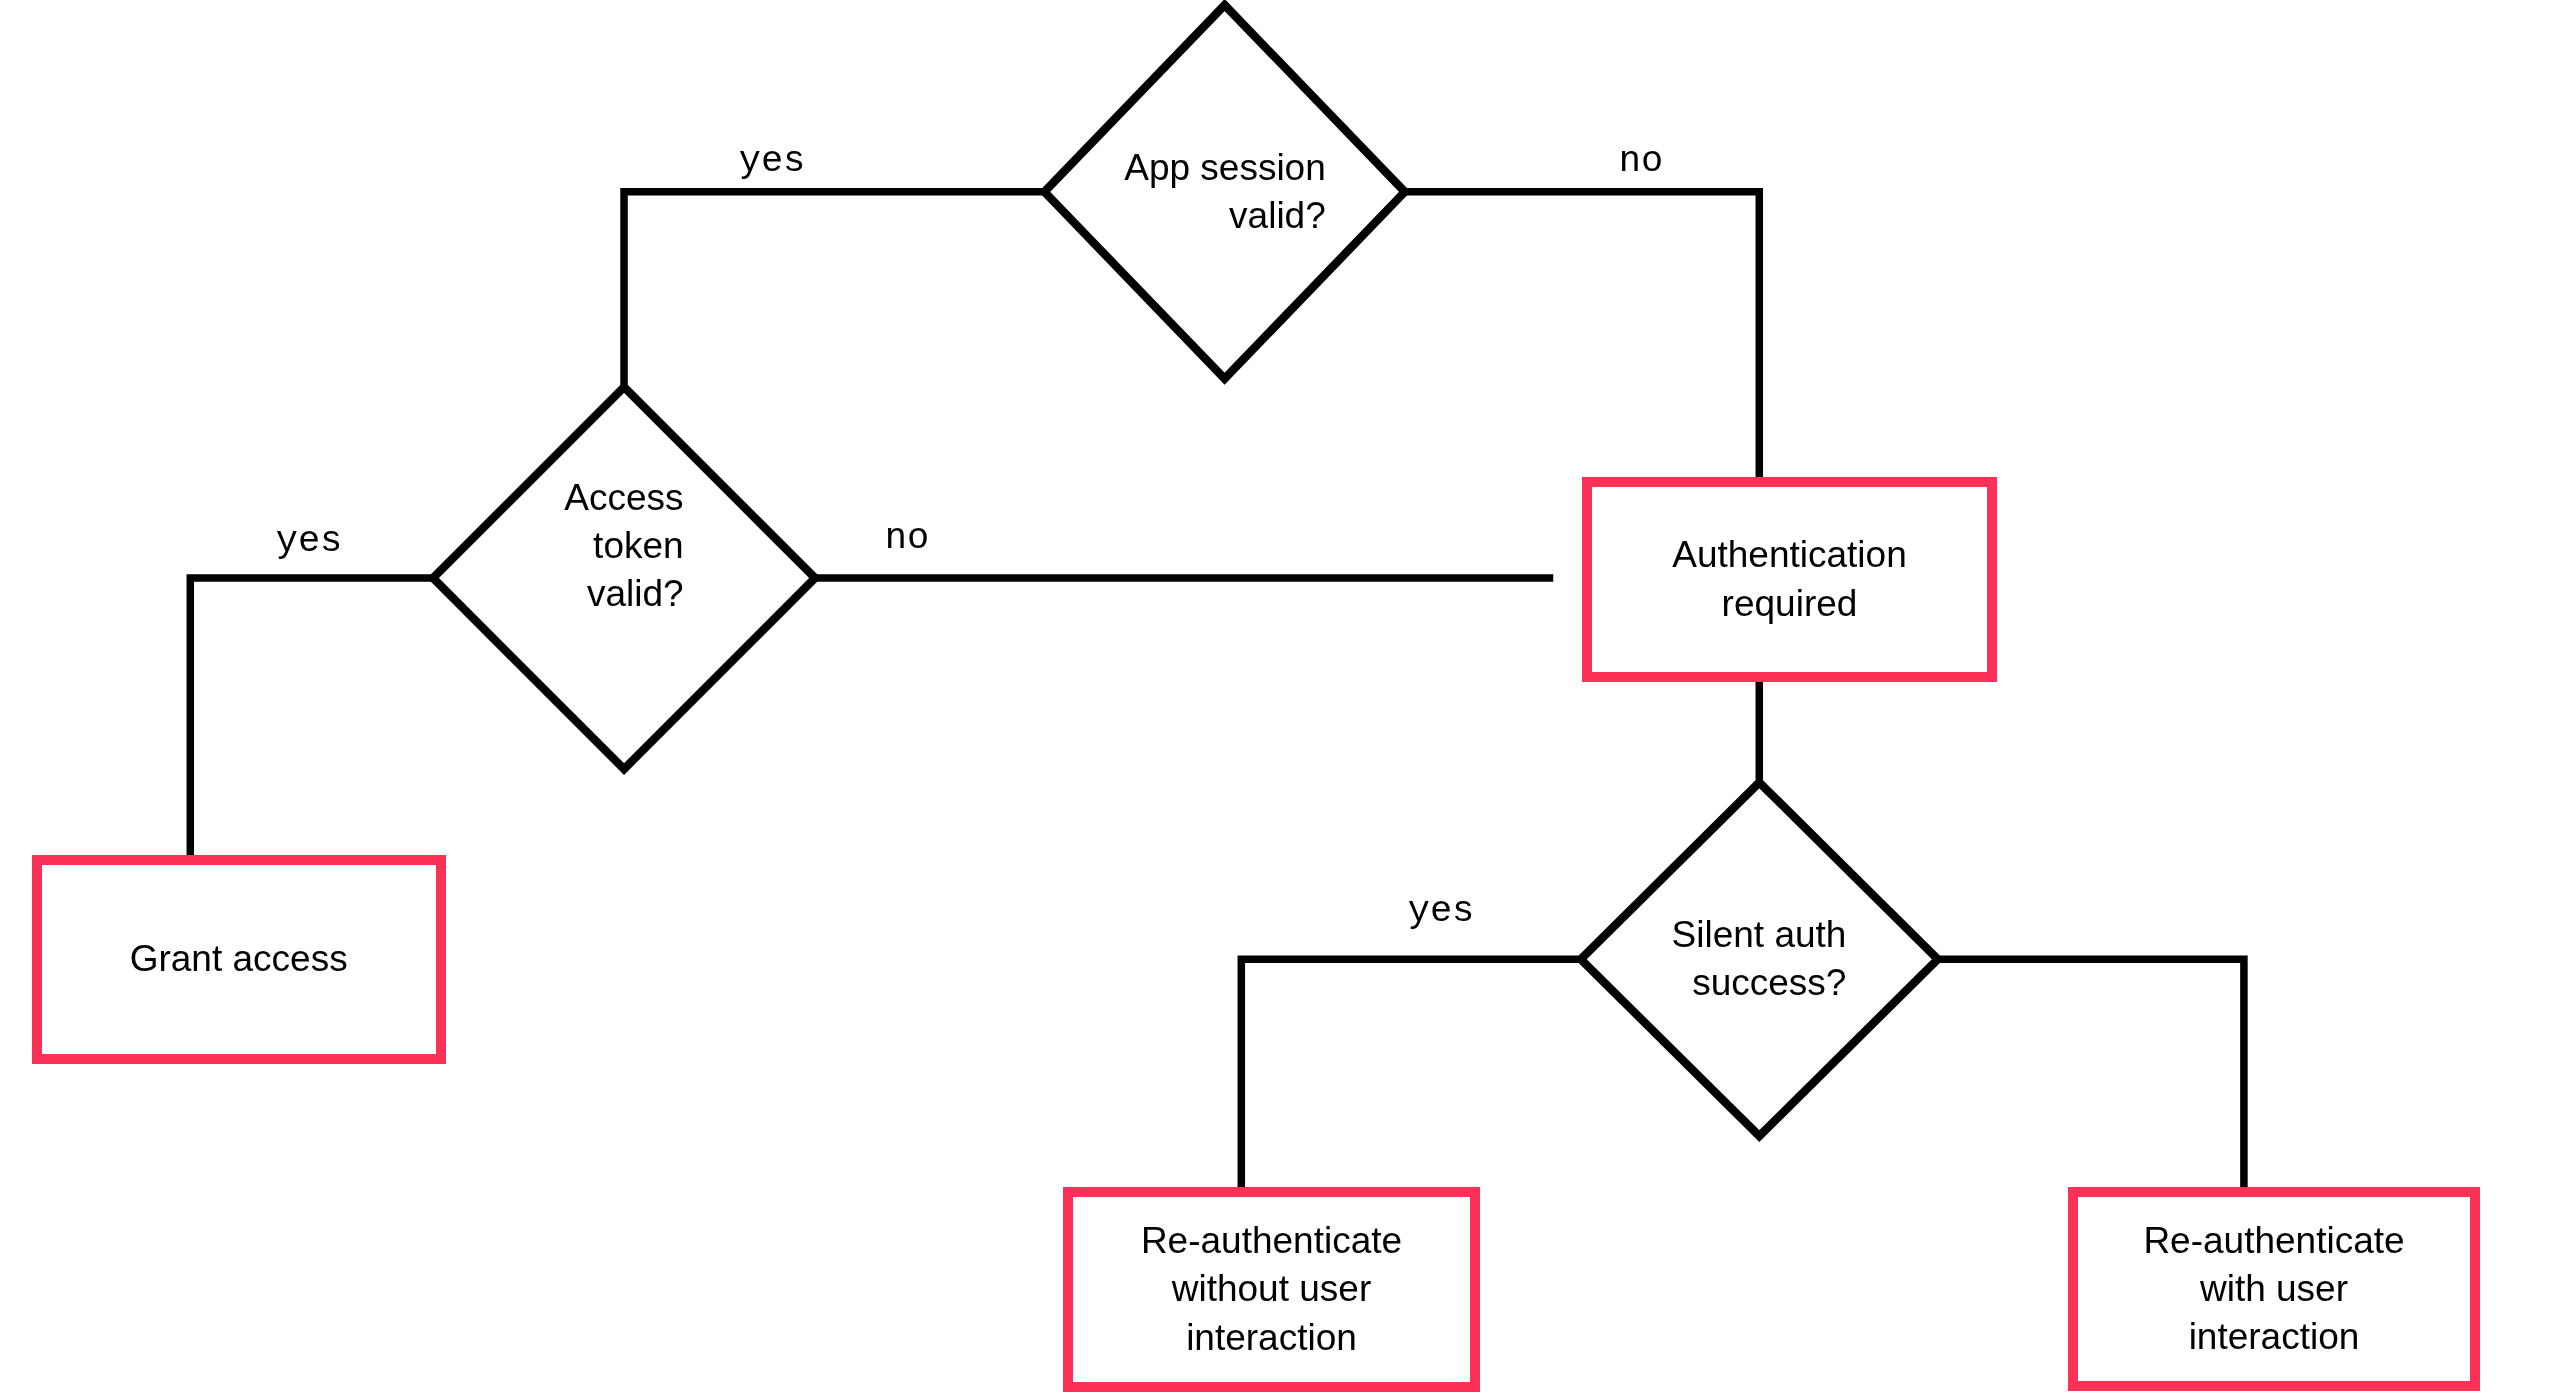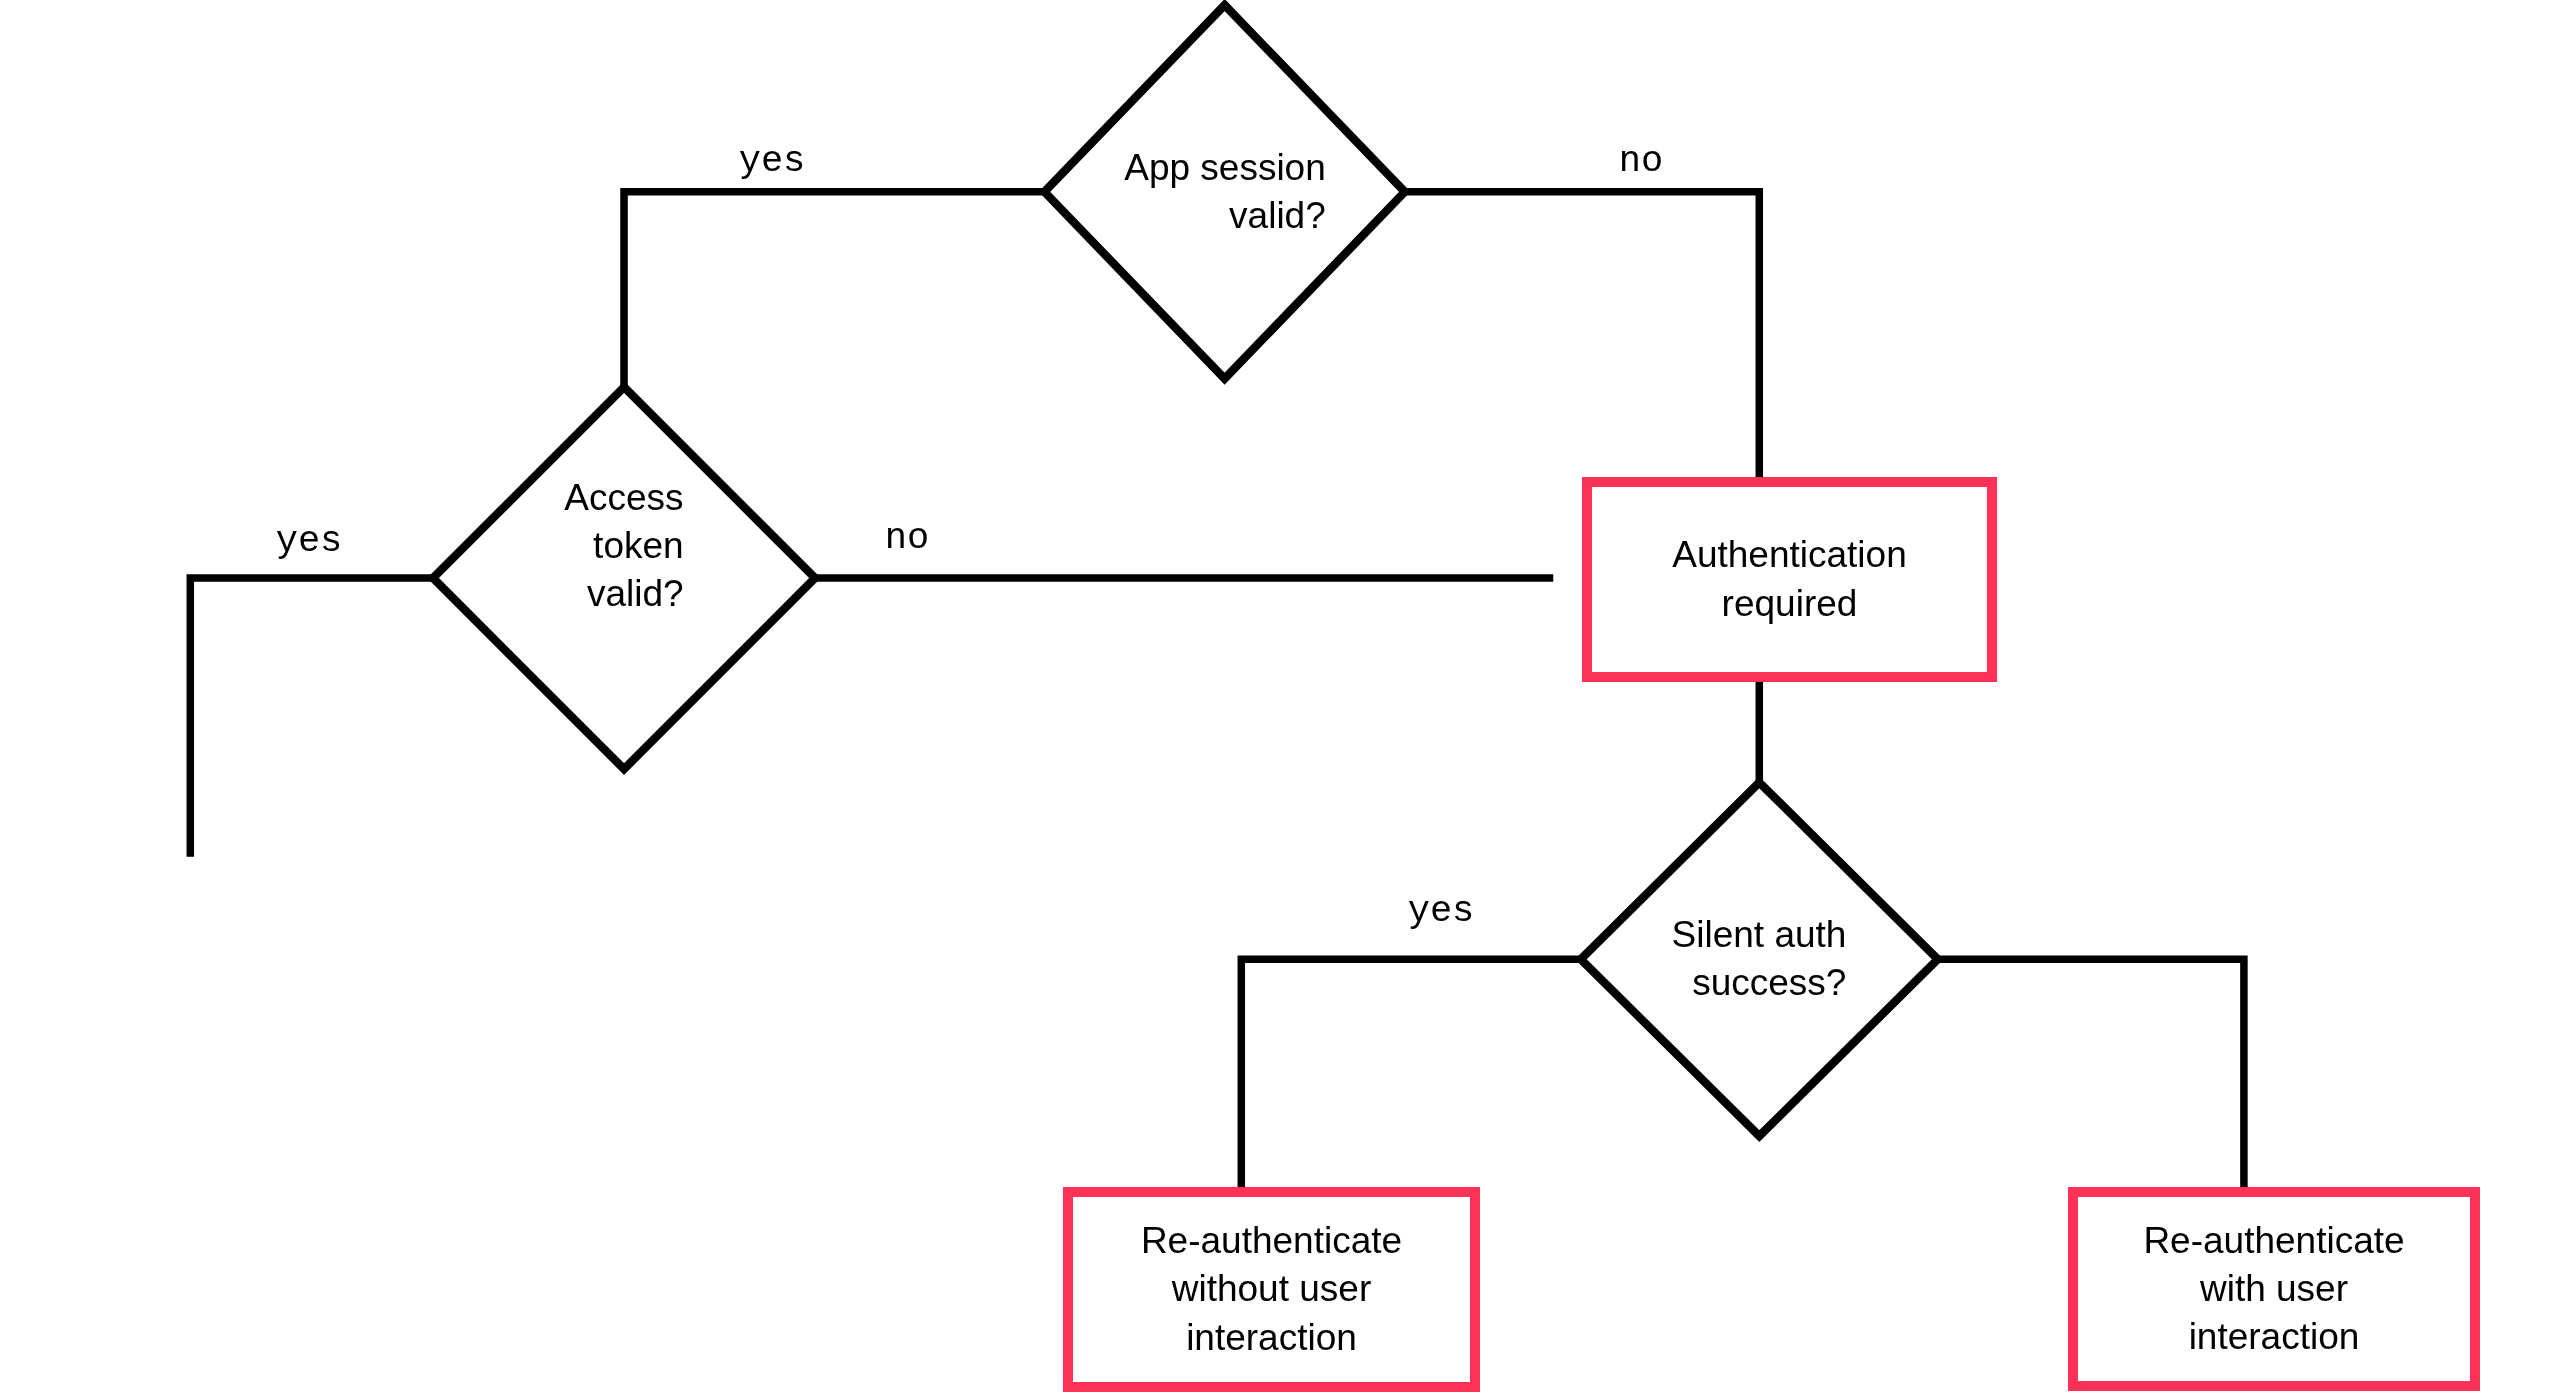--- a/index.html
+++ b/index.html
@@ -90,20 +90,23 @@
   <div class="node-label" style="left:624px; top:546px;">Access
 token
 valid?</div>
   <div class="node-label" style="left:1759px; top:959px;">Silent auth
 success?</div>
 
   <div class="outcome-box" style="left: 1552px; top: 477px; width: 415px; height: 205px; border-color: rgb(251, 49, 88);">
     <span>Authentication
 required</span>
   </div>
+  <div class="outcome-box" style="left: 1.7px; top: 855px; width: 414px; height: 209px; border-color: rgb(251, 49, 88);">
+    <span>Grant access</span>
+  </div>
   <div class="outcome-box" style="left: 1033px; top: 1187px; width: 417px; height: 205px; border-color: rgb(251, 49, 88);">
     <span>Re-authenticate
 without user
 interaction</span>
   </div>
   <div class="outcome-box" style="left: 2038px; top: 1187px; width: 412px; height: 204px; border-color: rgb(251, 49, 88);">
     <span>Re-authenticate
 with user
 interaction</span>
   </div>

